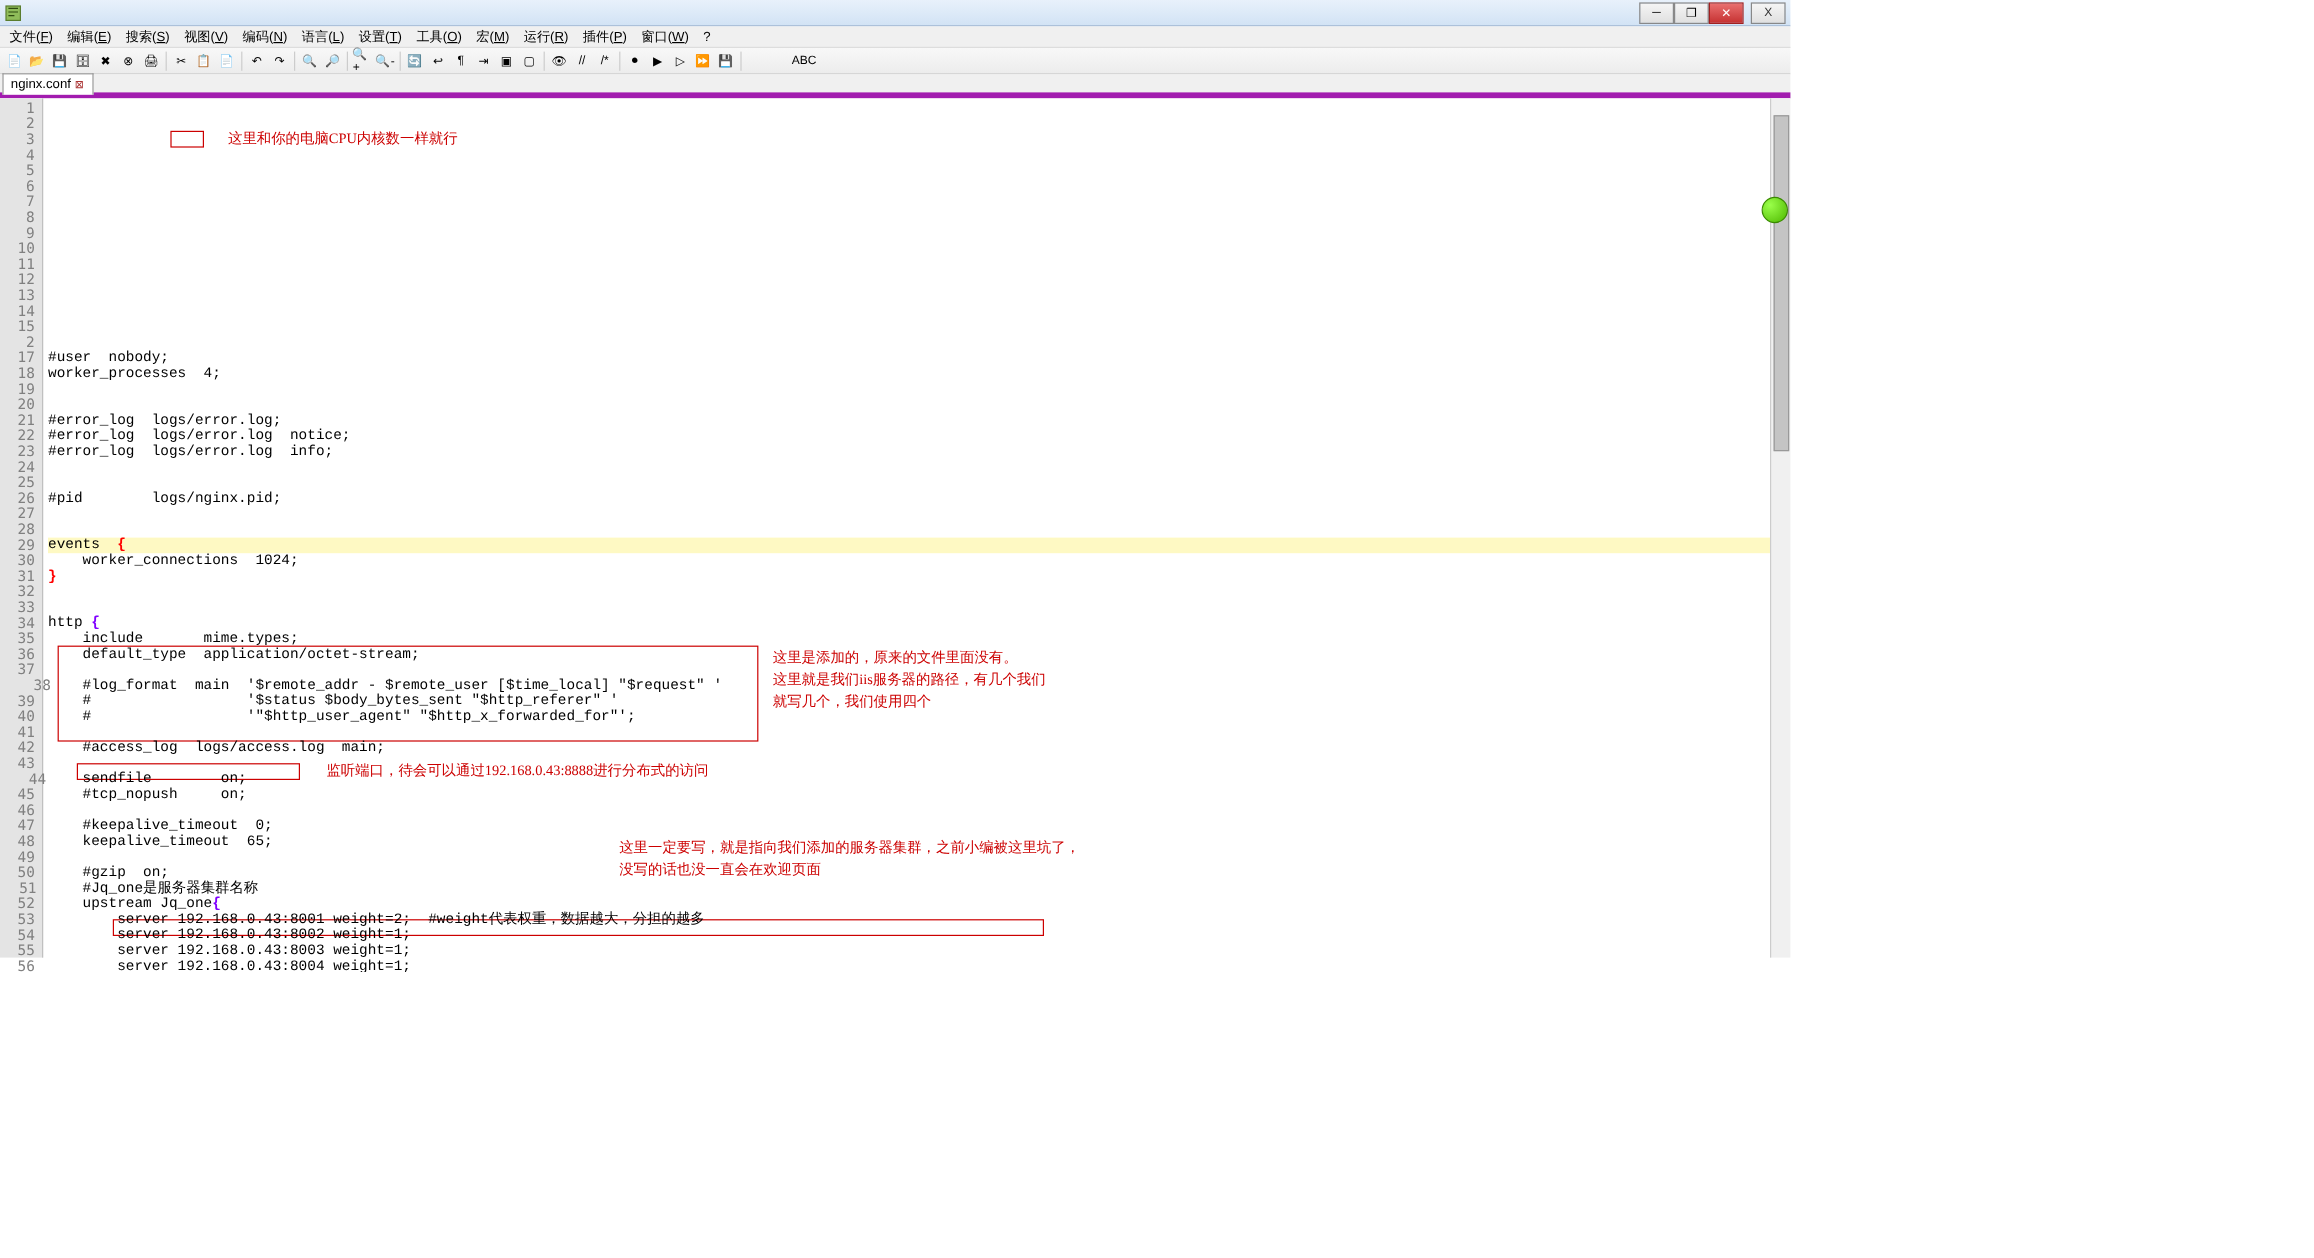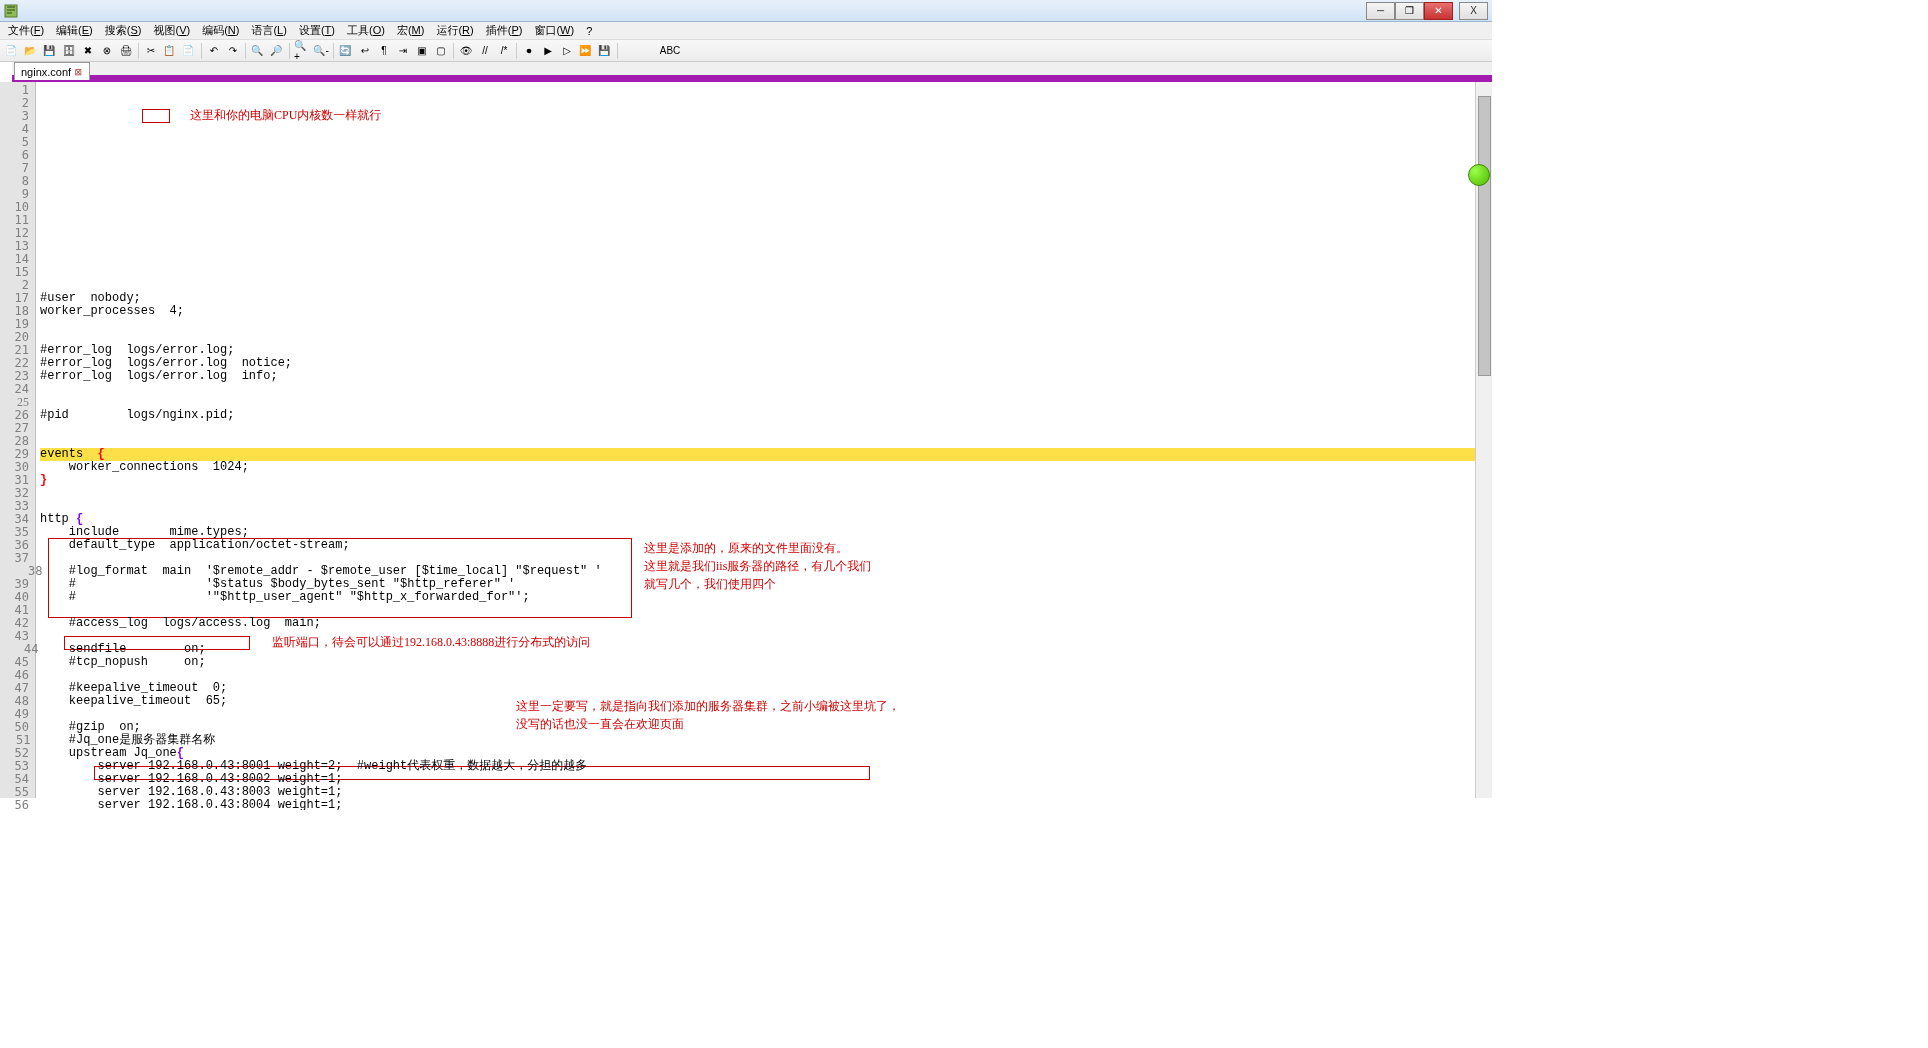--- a/index.html
+++ b/index.html
@@ -11,28 +11,28 @@
 .win-controls { display: flex; gap: 0; margin-left: auto; }
 .win-btn { width: 29px; height: 18px; display: flex; align-items: center; justify-content: center; font-size: 10px; border: 1px solid #888; background: linear-gradient(to bottom,#f5f5f5,#e0e0e0); cursor: pointer; }
 .win-btn.close { background: linear-gradient(to bottom,#e97070,#c63232); color: #fff; border-color:#a02020;}
 .win-btn.x-right { color:#333; }
 .menubar { height: 18px; background: #f0f0f0; border-bottom: 1px solid #ddd; display: flex; align-items: center; padding: 0 2px; font-size: 11px; }
 .menu-item { padding: 1px 6px; cursor: pointer; }
 .menu-item u { text-decoration: underline; }
 .toolbar { height: 22px; background: linear-gradient(to bottom,#f8f8f8,#ececec); border-bottom: 1px solid #ccc; display: flex; align-items: center; padding: 0 3px; gap: 1px; }
 .tool-btn { width: 18px; height: 18px; display: flex; align-items: center; justify-content: center; border: 1px solid transparent; cursor: pointer; font-size: 12px; }
 .tool-sep { width: 1px; height: 16px; background: #ccc; margin: 0 2px; }
-.tabbar { height: 20px; background: #f0f0f0; border-bottom: 7px solid #a21caf; display: flex; align-items: flex-start; padding-left: 2px; margin-left: 12px; }
+.tabbar { height: 20px; background: #f0f0f0; border-bottom: 5px solid #a21caf; display: flex; align-items: center; padding-left: 2px; }
 .tab { height: 18px; padding: 1px 6px; background: #fff; border: 1px solid #999; border-bottom: none; font-size: 11px; display: flex; align-items: center; gap: 2px; cursor: pointer; }
 .tab .tab-close { width: 10px; height: 10px; font-size: 9px; color: #a33; cursor: pointer; display:inline-flex;align-items:center;justify-content:center;}
 .editor-area { position: relative; height: 716px; display: flex; background: #fff; }
 .gutter { width: 36px; background: #e4e4e4; border-right: 1px solid #c0c0c0; text-align: right; padding-right: 6px; font-family: Consolas, monospace; font-size: 12px; color: #808080; line-height: 13px; padding-top: 2px; }
 .code { flex: 1; font-family: Consolas, "Courier New", monospace; font-size: 12px; line-height: 13px; padding: 2px 4px; white-space: pre; color: #000; position: relative; }
 .code .line { height: 13px; position: relative; }
-.line.current { background: #fde047; }
+.line.current { background: #fef9c3; }
 .brace { color: #8000ff; font-weight: bold; }
 .brace.match { color: #ff0000; }
 .url { color: #0000ff; text-decoration: underline; }
 .annot { color: #cc0000; font-family: SimSun, serif; position: absolute; font-size: 12px; }
 .redbox { border: 1.5px solid #cc0000; position: absolute; pointer-events: none; }
 .scroll-v { position: absolute; right: 0; top: 0; width: 17px; height: 100%; background: #f0f0f0; border-left: 1px solid #ccc; }
 .scroll-thumb { position: absolute; left: 2px; width: 13px; background: #c4c4c4; border: 1px solid #999; }
 .statusbar { height: 17px; background: #f0f0f0; border-top: 1px solid #ccc; display: flex; align-items: center; font-size: 11px; color: #333; padding: 0 4px; }
 .statusbar .cell { padding: 0 10px; border-right: 1px solid #d0d0d0; height: 100%; display: flex; align-items: center; }
 .statusbar .spacer { flex: 1; }
@@ -141,21 +141,21 @@
         <div style="height: 13px;">15</div>
         <div style="height: 13px;">2</div>
         <div style="height: 13px;">17</div>
         <div style="height: 13px;">18</div>
         <div style="height: 13px;">19</div>
         <div style="height: 13px;">20</div>
         <div style="height: 13px;">21</div>
         <div style="height: 13px;">22</div>
         <div style="height: 13px;">23</div>
         <div style="height: 13px;">24</div>
-        <div style="height: 13px; font-family: Liberation Serif, serif;">25</div>
+        <div style="height: 13px;">25</div>
         <div style="height: 13px;">26</div>
         <div style="height: 13px;">27</div>
         <div style="height: 13px;">28</div>
         <div style="height: 13px;">29</div>
         <div style="height: 13px;">30</div>
         <div style="height: 13px;">31</div>
         <div style="height: 13px;">32</div>
         <div style="height: 13px;">33</div>
         <div style="height: 13px;">34</div>
         <div style="height: 13px;">35</div>

